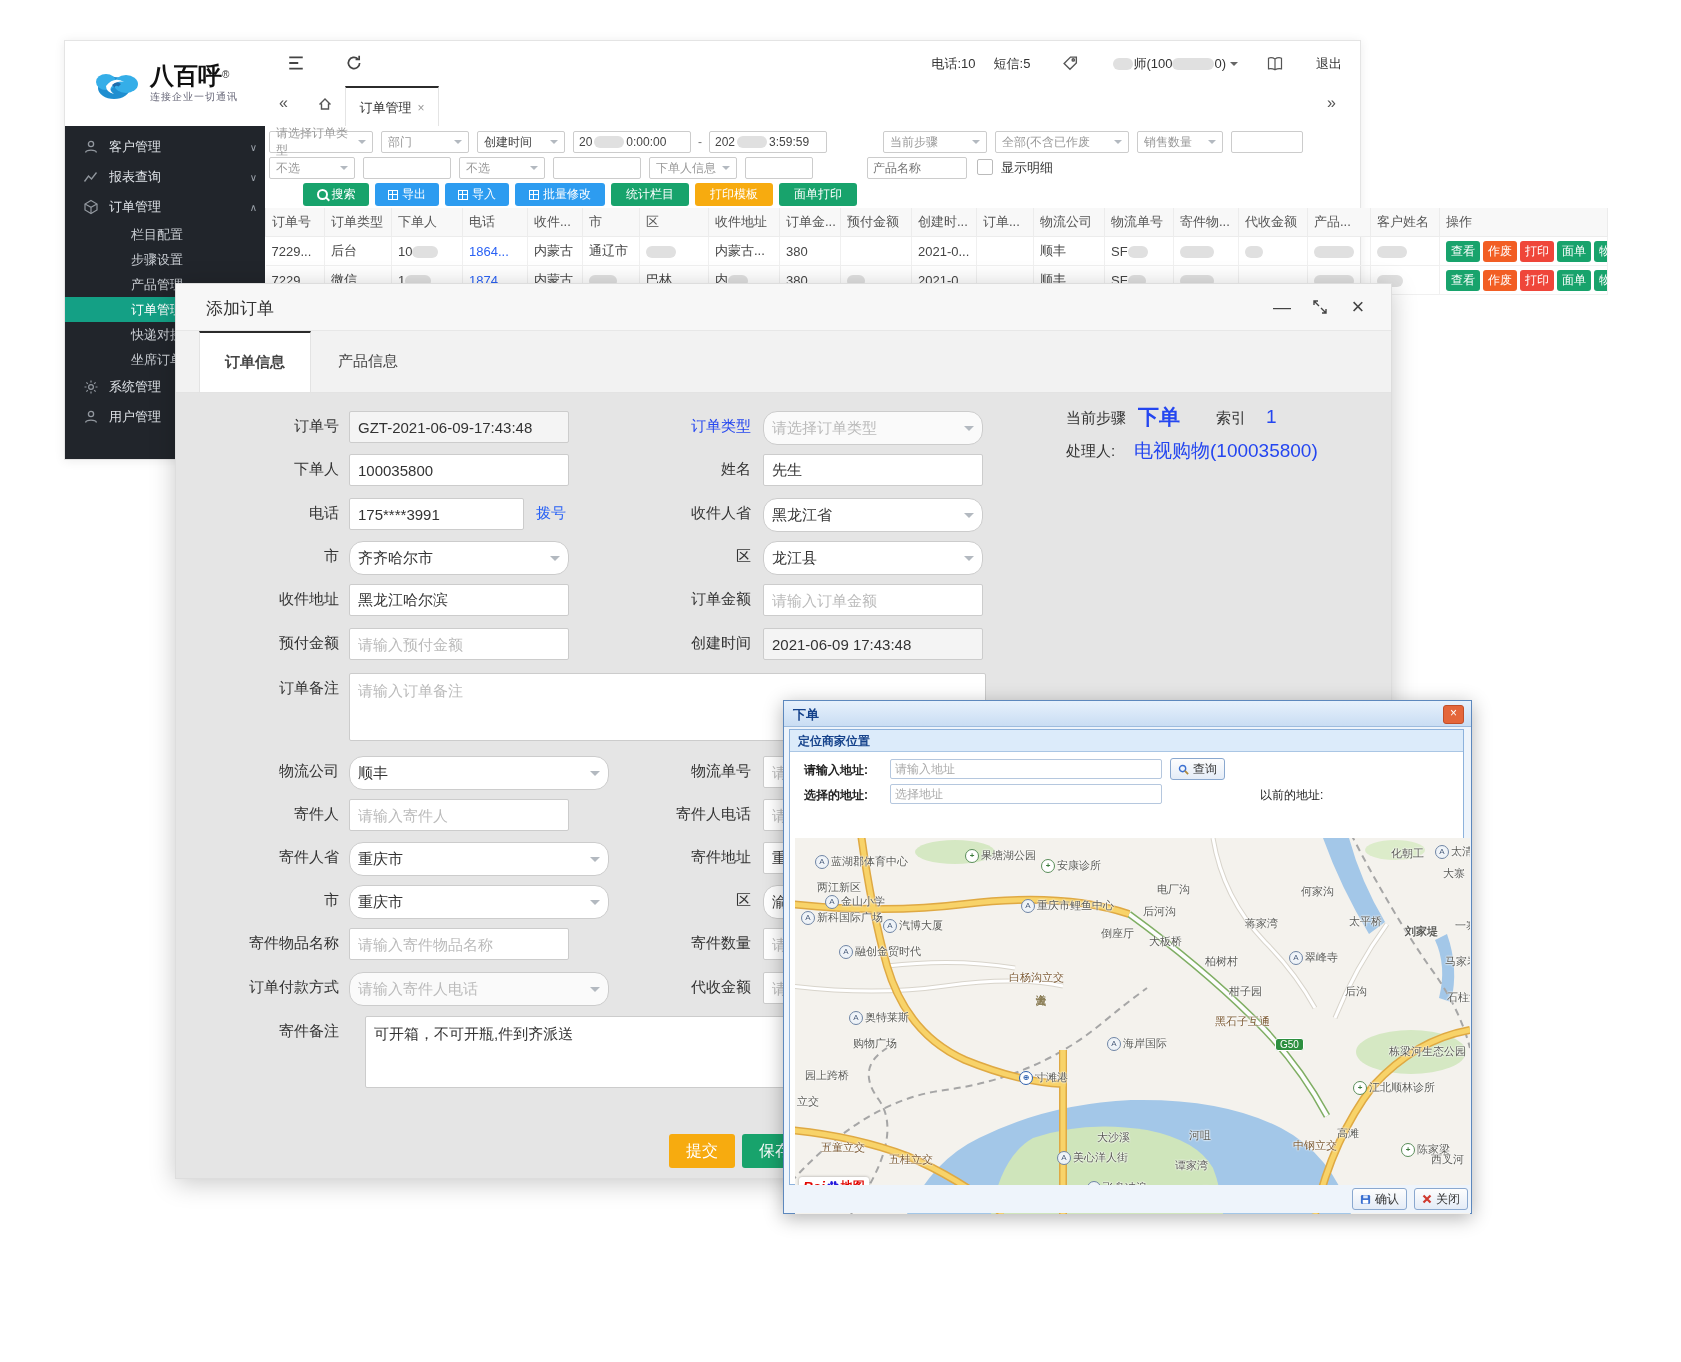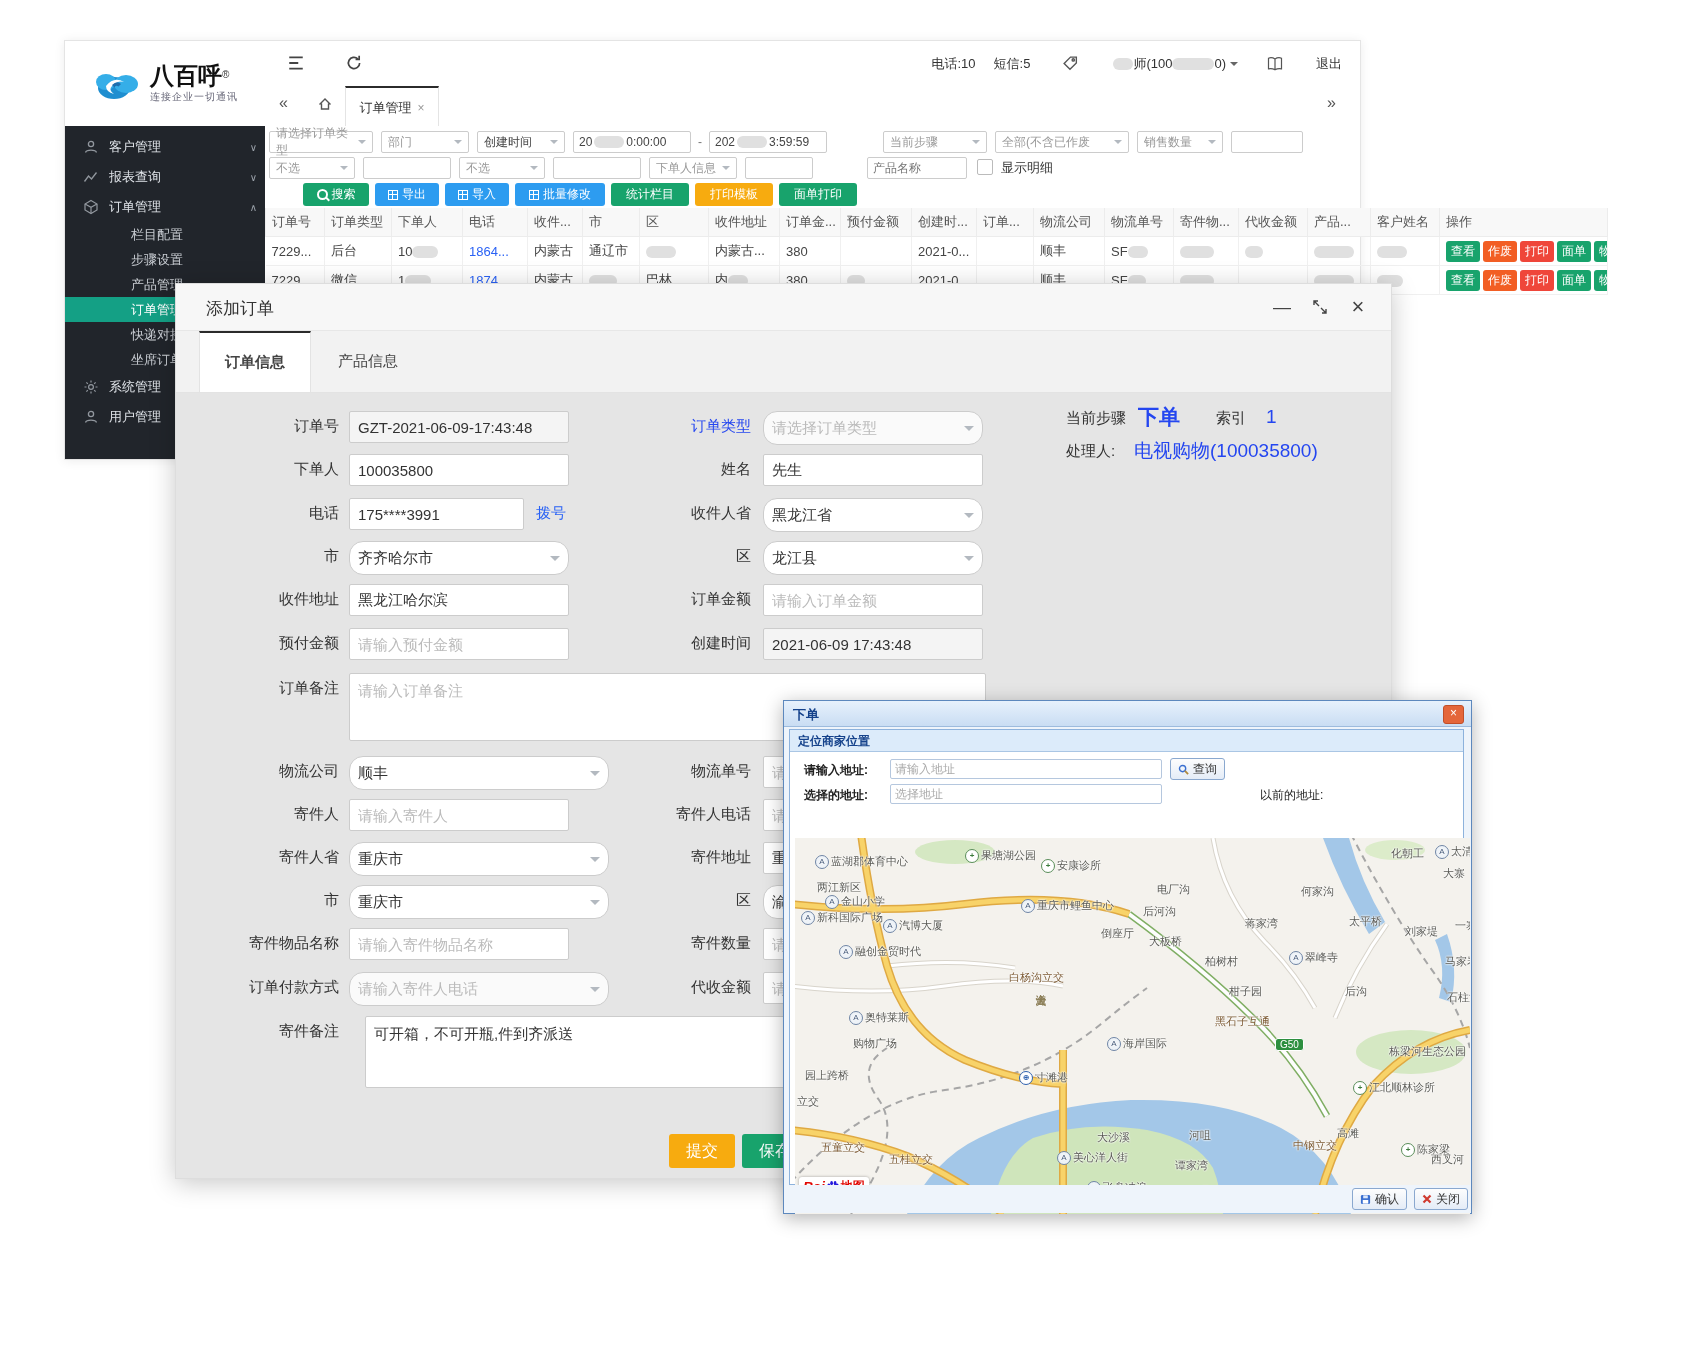--- a/index.html
+++ b/index.html
@@ -620,21 +620,21 @@
               <span class="mi mi-a">A</span>
               <span>新科国际广场</span>
             </div>
             <div class="mlabel" style="left: 88px; top: 80px;">
               <span class="mi mi-a">A</span>
               <span>汽博大厦</span>
             </div>
             <div class="mlabel" style="left: 554px; top: 76px;">
               <span>太平桥</span>
             </div>
-            <div class="mlabel" style="left: 610px; top: 86px;">
+            <div class="mlabel" style="left: 610px; top: 86px; font-weight: bold;">
               <span>刘家堤</span>
             </div>
             <div class="mlabel" style="left: 660px; top: 80px;">
               <span>一寨</span>
             </div>
             <div class="mlabel" style="left: 354px; top: 96px;">
               <span>大板桥</span>
             </div>
             <div class="mlabel" style="left: 306px; top: 88px;">
               <span>倒座厅</span>

